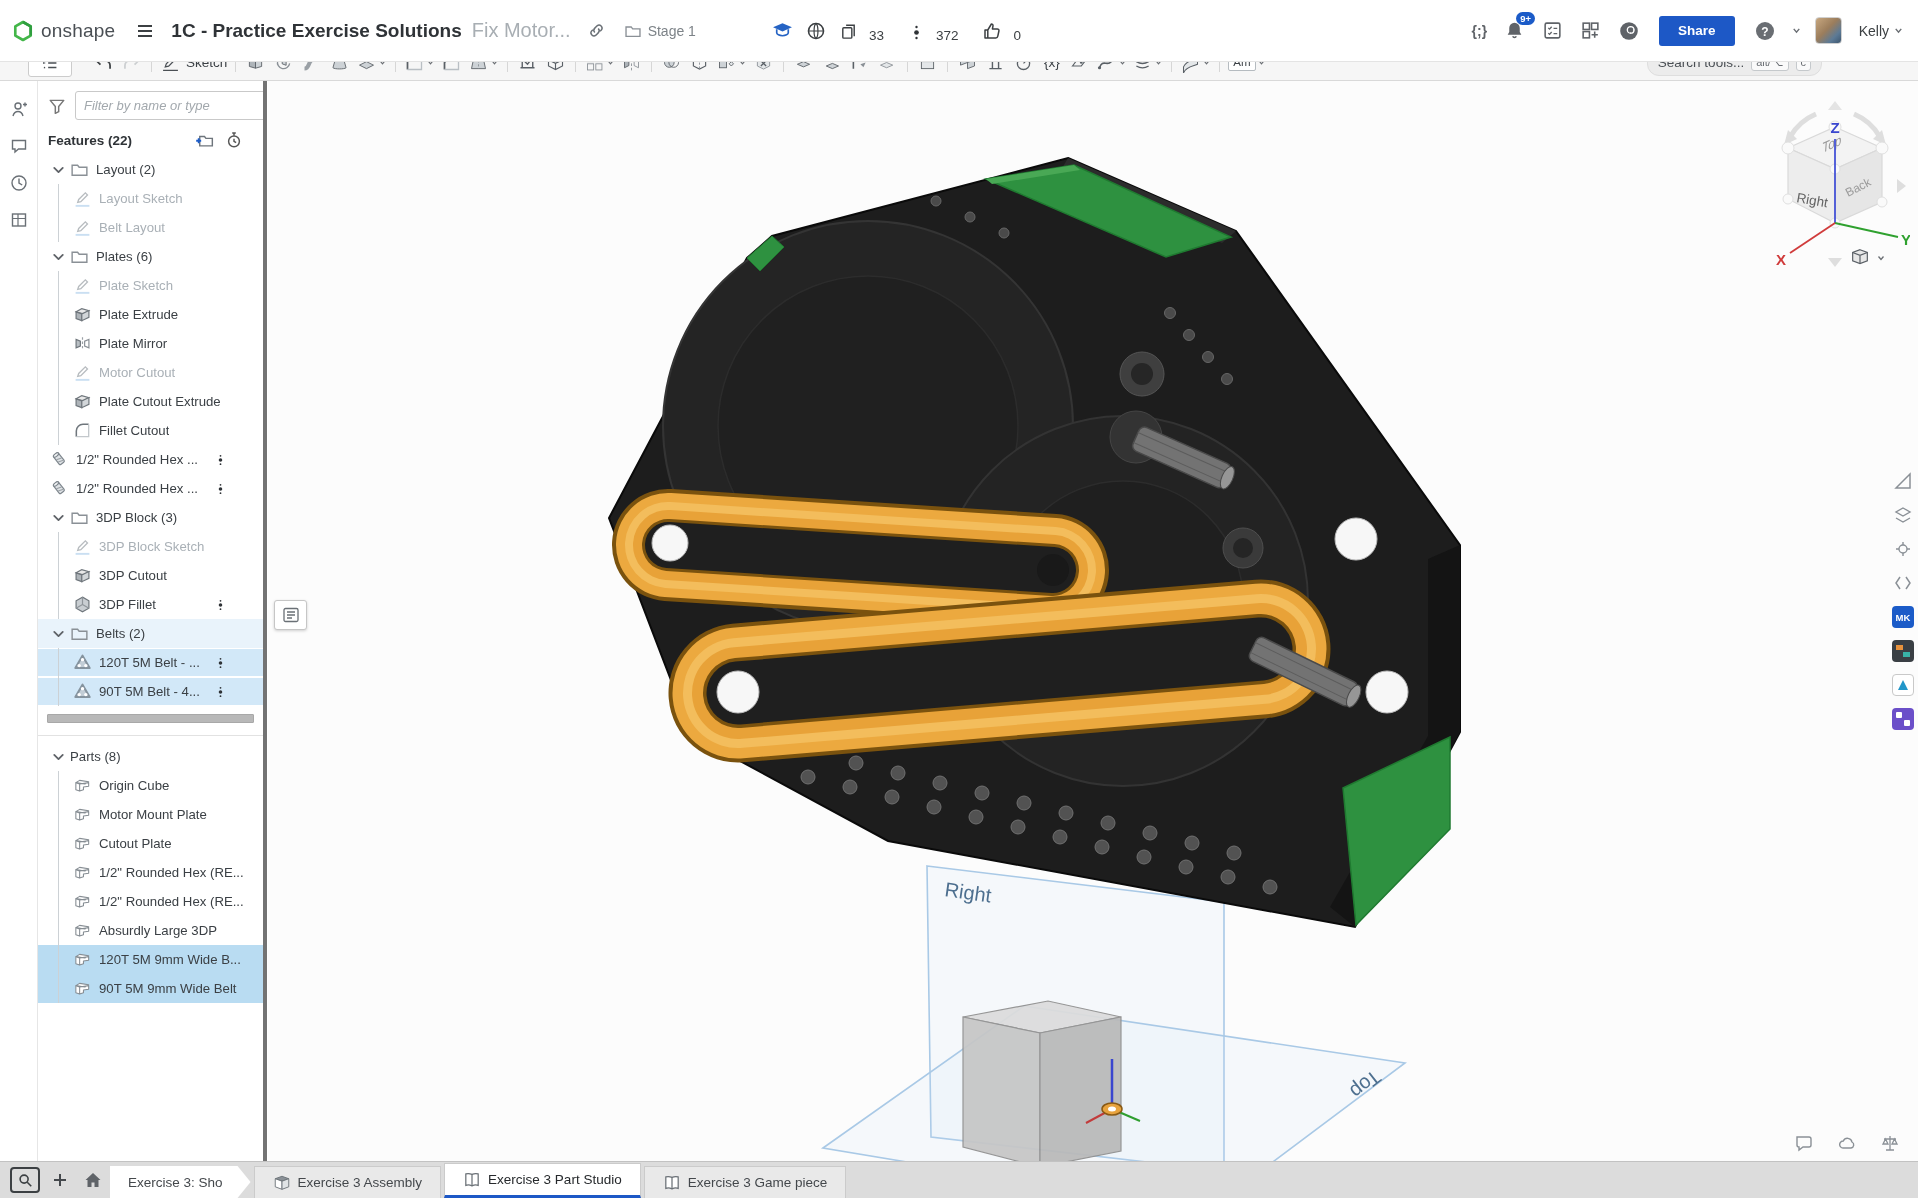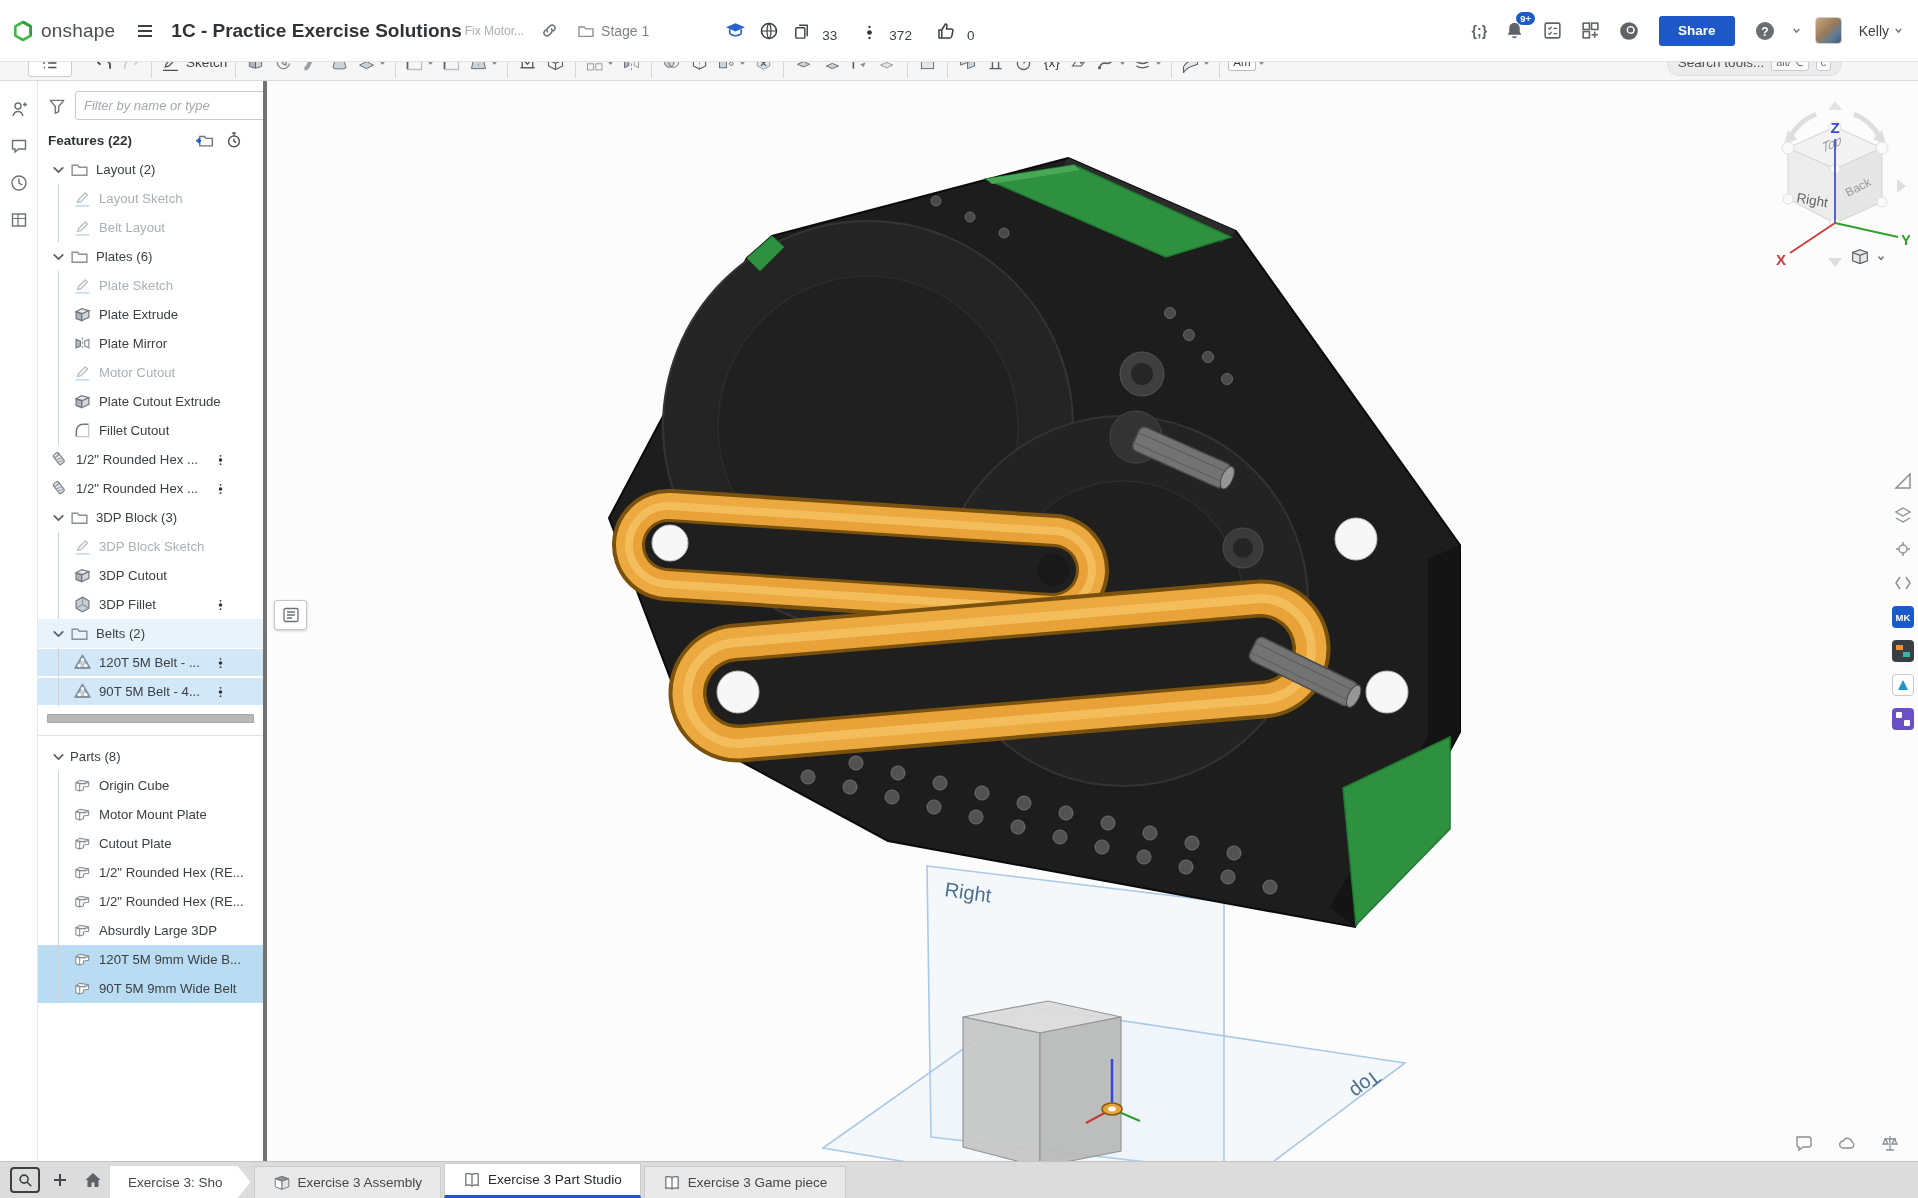--- a/index.html
+++ b/index.html
@@ -8,21 +8,21 @@
   button{font-family:inherit;cursor:pointer}
   svg{display:block}
 
   
   #topbar{position:absolute;left:0;top:0;width:1918px;height:62px;background:#fff;
     border-bottom:1px solid #e4e4e4;display:flex;align-items:center;padding:0 12px;z-index:10}
   .logo{display:flex;align-items:center;gap:7px}
   .logotext{font-size:19px;color:#4a4f54;letter-spacing:.2px}
   .hamb{margin-left:18px;background:none;border:none;padding:4px}
   .doctitle{font-size:19px;font-weight:bold;color:#2f3337;margin-left:14px;white-space:nowrap}
-  .docsub{font-size:12px;color:#a8aeb3;margin-left:3px;white-space:nowrap}
+  .docsub{font-size:20px;color:#a8aeb3;margin-left:10px;white-space:nowrap}
   .linkicn{margin-left:14px}
   .stage{display:flex;align-items:center;gap:6px;margin-left:16px;font-size:14px;color:#7d8388}
   .stats{display:flex;align-items:flex-end;gap:9px;margin-left:74px}
   .statnum{font-size:13.5px;color:#3c4043;margin-right:13px}
   .tb-right{margin-left:auto;display:flex;align-items:center;gap:13px}
   .tb-ic{background:none;border:none;padding:2px;position:relative}
   .badge{position:absolute;top:-6px;right:-8px;background:#1b5bc8;color:#fff;font-size:9.5px;
     font-weight:bold;border-radius:7px;padding:1px 4px}
   .sharebtn{background:#1d58c6;color:#fff;border:none;border-radius:3px;height:30px;
     padding:0 19px;font-size:13.5px;font-weight:bold;margin:0 4px}
@@ -40,21 +40,21 @@
   .tbtn{height:30px;min-width:27px;border:none;background:transparent;display:flex;
     align-items:center;justify-content:center;padding:0 2px;border-radius:3px}
   .tic{width:21px;height:21px}
   .tcaret{width:9px;height:9px;margin-left:1px}
   .tdiv{width:1px;height:24px;background:#d6d6d6;margin:0 5px;flex:none}
   .tlabel{font-size:13.5px;color:#3b4045;margin-left:5px}
   .tdim .tic{opacity:.45}
   .ambox{border:1px solid #b5bbc0;background:#fff;border-radius:2px;font-size:11.5px;
     color:#3b4045;padding:2px 4px;line-height:1}
   .vartext{font-size:13.5px;color:#3b4045}
-  .tsearch{margin-left:auto;margin-right:76px;height:27px;display:flex;align-items:center;
+  .tsearch{margin-left:auto;margin-right:96px;height:27px;display:flex;align-items:center;
     gap:7px;background:#ececec;border:1px solid #dedede;border-radius:12px;padding:0 10px}
   .tsearch .slabel{font-size:13.5px;color:#4a4f54}
   .skey{font-size:11px;color:#6a6e73;background:#fafafa;border:1px solid #c5c9cc;
     border-radius:3px;padding:1px 4px;line-height:1.2}
 
   
   #leftrail{position:absolute;left:0;top:81px;width:38px;height:1080px;background:#fff;
     border-right:1px solid #e6e6e6;display:flex;flex-direction:column;align-items:center;
     padding-top:12px;gap:5px;z-index:8}
   .railbtn{width:34px;height:32px;border:none;background:none;display:flex;
@@ -479,21 +479,21 @@
 
 <nav id="toolbar">
   <button class="ptoggle">
     <svg width="22" height="22" viewBox="0 0 24 24">
         <circle cx="6" cy="7" r="1.6" fill="#4a4f54"></circle>
         <path d="M10 7h9M10 12h9M10 17h9" stroke="#4a4f54" stroke-width="1.6"></path>
         <path d="M4.5 11l3 1-3 1z" fill="#4a4f54"></path>
         <path d="M6 16.2v1.6" stroke="#4a4f54" stroke-width="1.4"></path>
       </svg>
   </button>
-  <div id="toolbar-icons" style="display:flex;align-items:flex-end;gap:1px">
+  <div id="toolbar-icons" style="display:flex;align-items:flex-start;gap:1px">
       <button class="tbtn">
         <svg class="tic">
           <use href="#g-undo"></use>
         </svg>
       </button>
       <button class="tbtn tdim">
         <svg class="tic">
           <use href="#g-redo"></use>
         </svg>
       </button>

